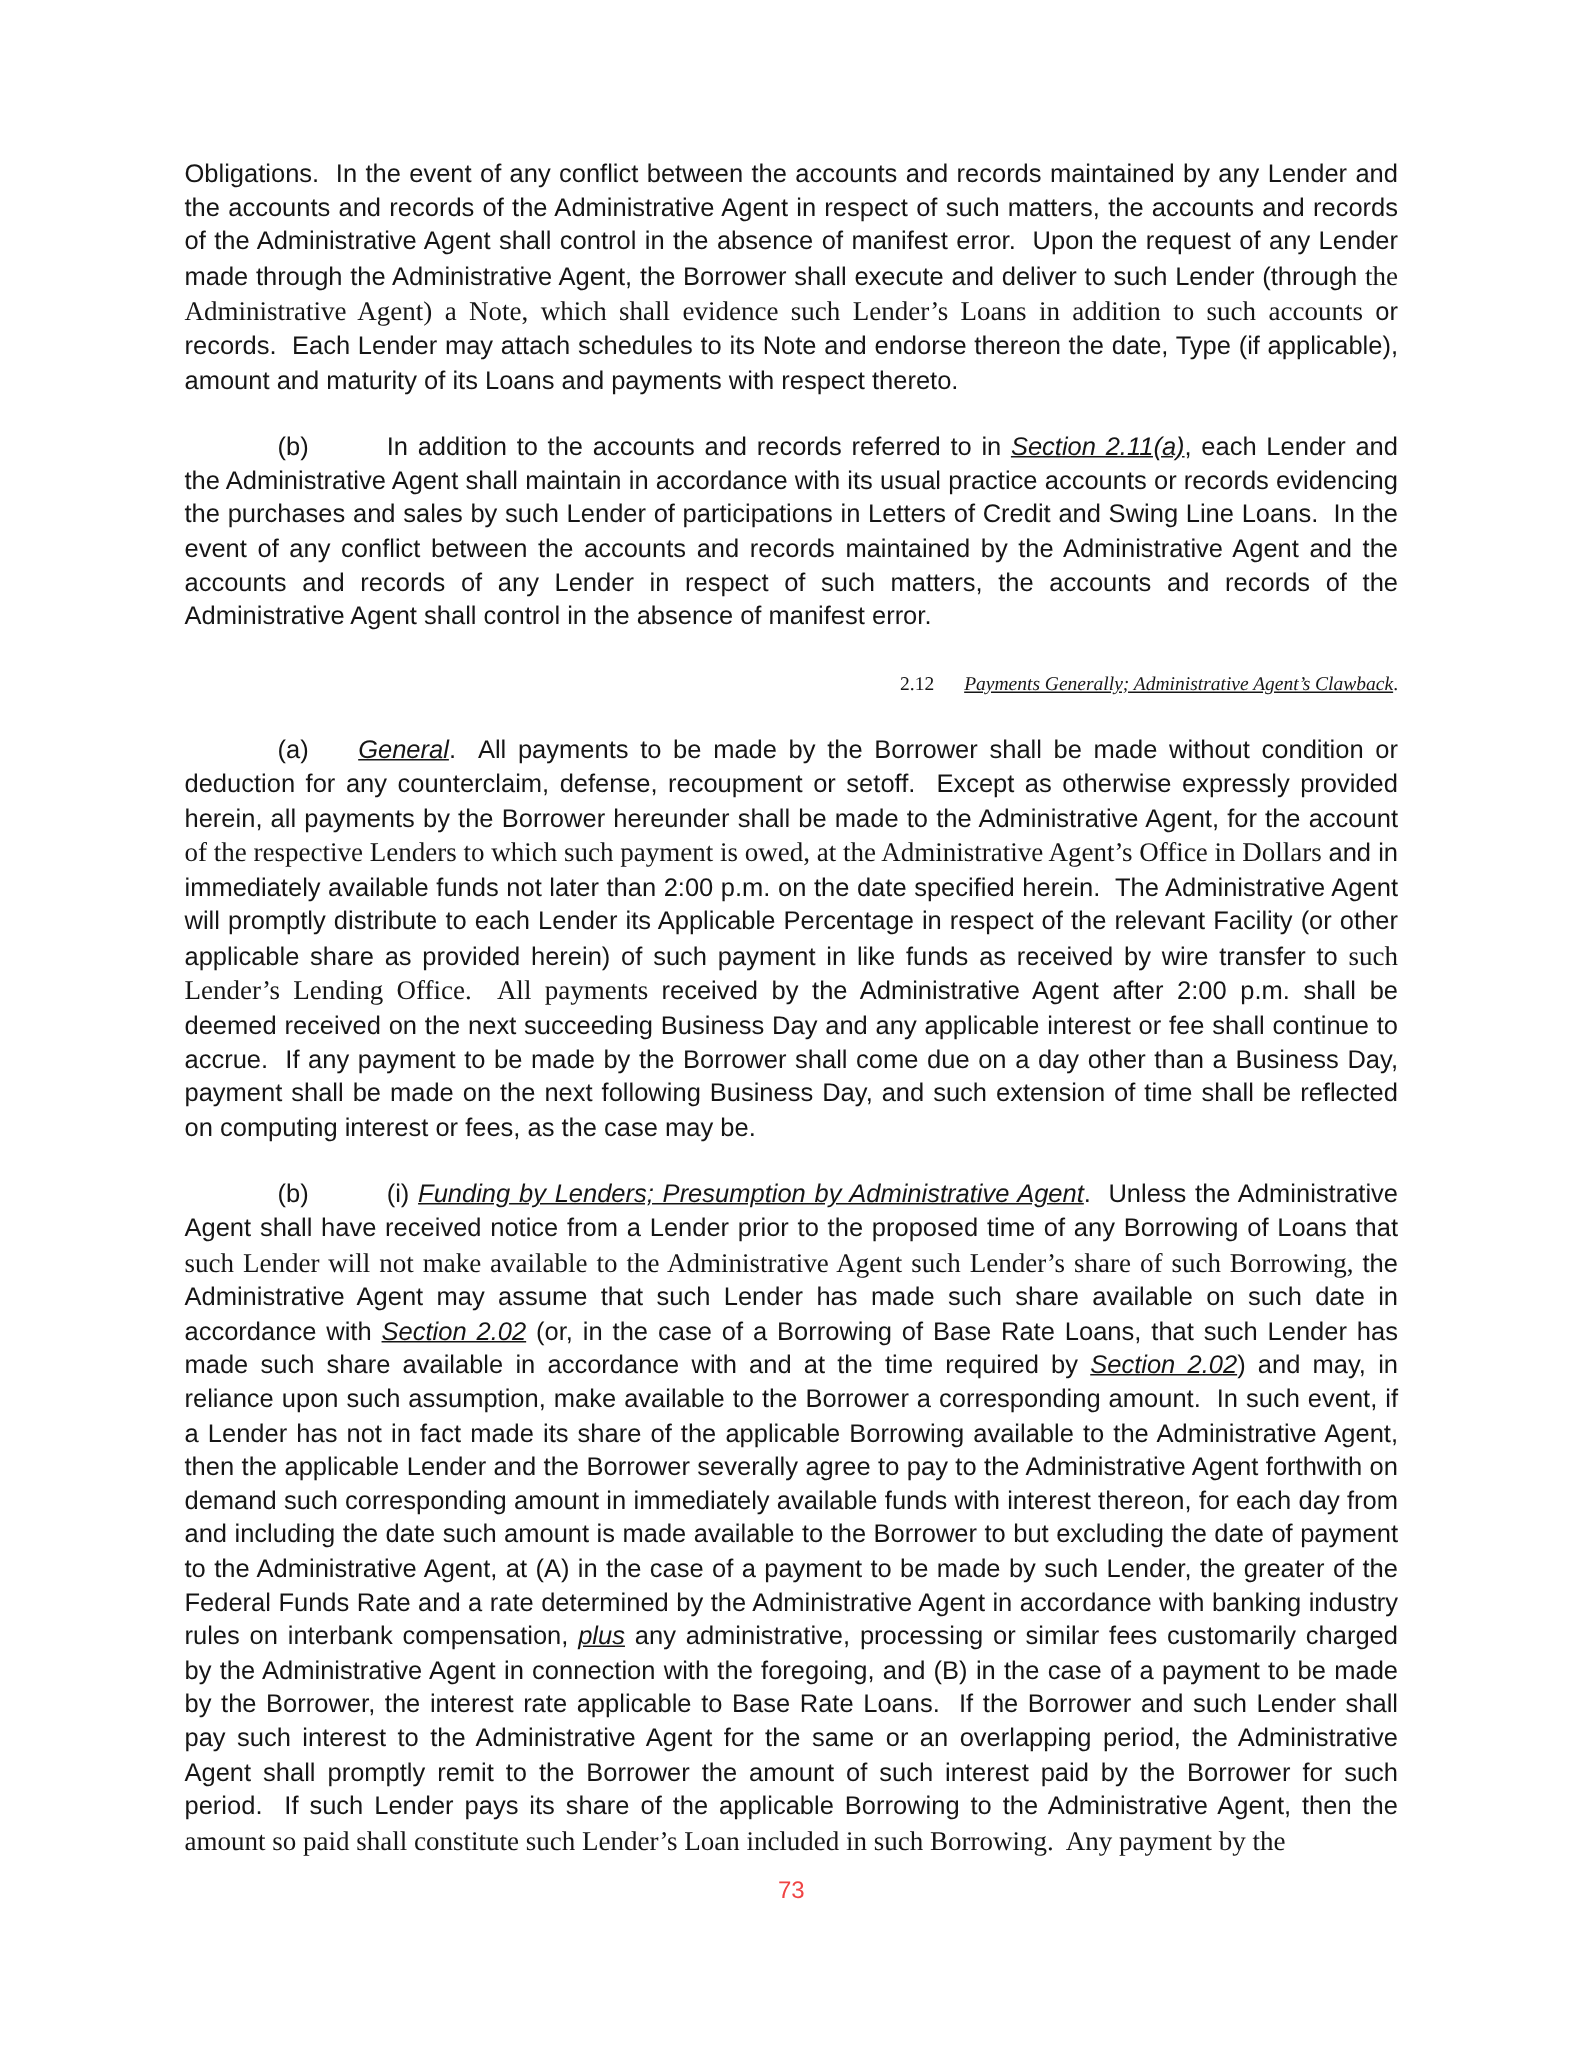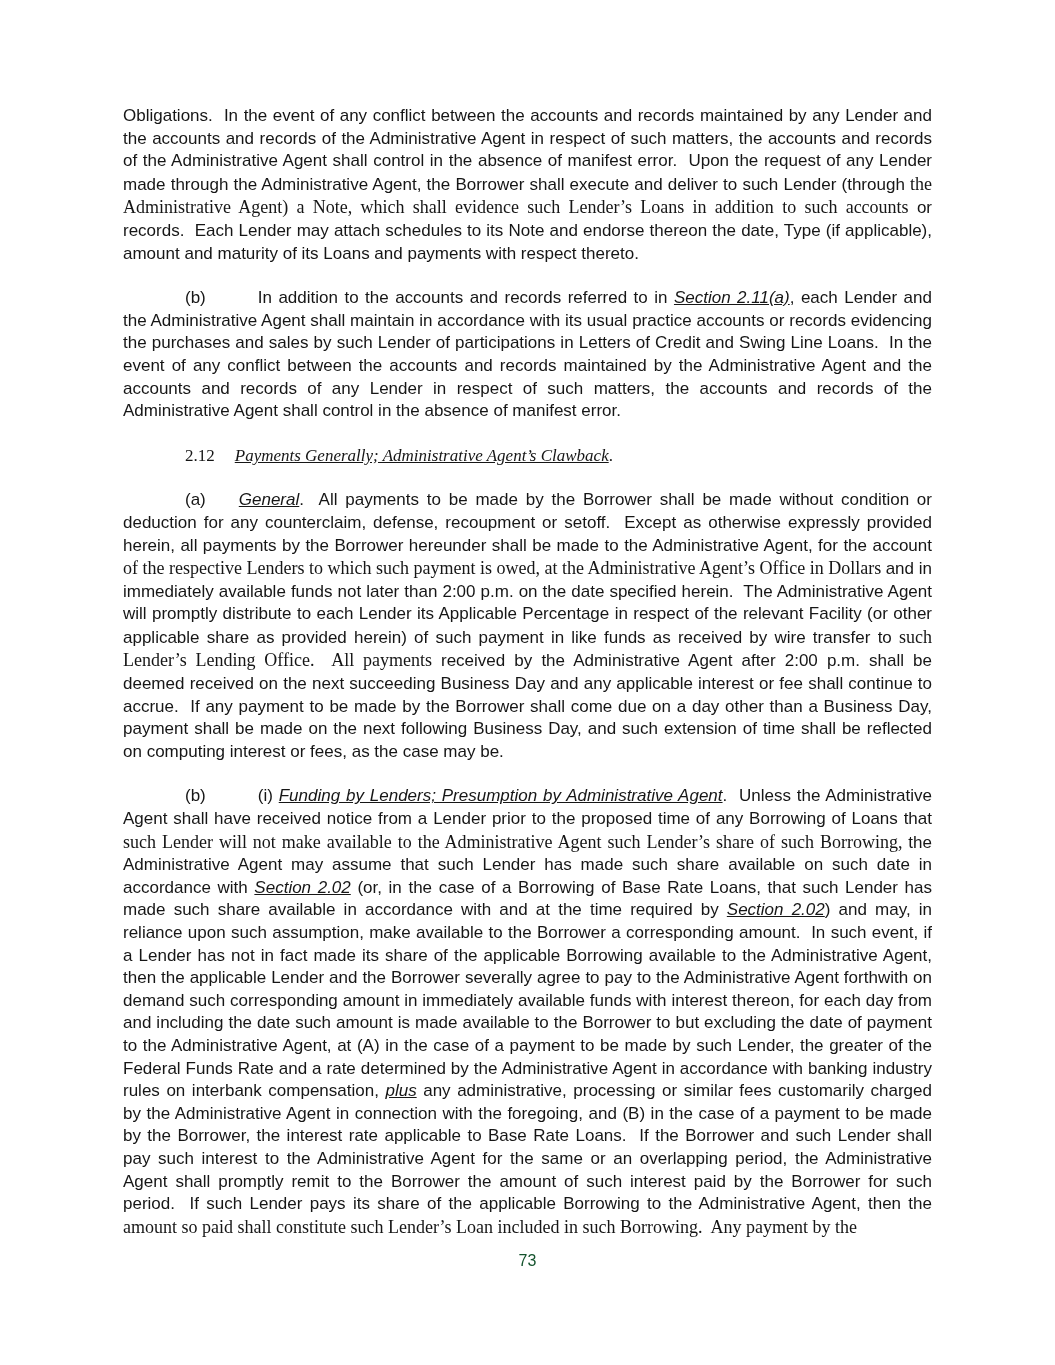--- a/index.html
+++ b/index.html
@@ -21,38 +21,38 @@
     font-size: 17px;
     line-height: 22.6px;
   }
   .block {
     margin: 0 0 22px 0;
     text-align: justify;
   }
   .block.indent { text-indent: 62px; }
   .block.heading {
     font-family: "Liberation Serif", serif;
-    font-size: 17px;
-    text-align: left;
+    font-size: 13px;
+    text-align: right;
   }
   .tab { display: inline-block; height: 1px; }
   .u { text-decoration: underline; font-style: italic; }
   .serif {
     font-family: "Liberation Serif", serif;
     font-size: 18px;
   }
   .footer {
     position: absolute;
     left: 0;
     right: 0;
     top: 1252px;
     text-align: center;
     font-family: "Liberation Sans", sans-serif;
     font-size: 16px;
-    color: #14532d;
+    color: #ef4444;
   }
 </style>
 </head>
 <body>
 
 <div class="page">
   <div class="content">
       <p class="block body"><span>Obligations.&nbsp; In the event of any conflict between the accounts and records maintained by any Lender and the accounts and records of the Administrative Agent in respect of such matters, the accounts and records of the Administrative Agent shall control in the absence of manifest error.&nbsp; Upon the request of any Lender made through the Administrative Agent, the Borrower shall execute and deliver to such Lender (through </span><span class="serif">the Administrative Agent) a Note, which shall evidence such Lender’s Loans in addition to such accounts </span><span>or records.&nbsp; Each Lender may attach schedules to its Note and endorse thereon the date, Type (if applicable), amount and maturity of its Loans and payments with respect thereto.</span></p>
       <p class="block body indent"><span>(b)</span><span class="tab" style="width: 52px;"></span><span>In addition to the accounts and records referred to in </span><span class="u">Section 2.11(a)</span><span>, each Lender and the Administrative Agent shall maintain in accordance with its usual practice accounts or records evidencing the purchases and sales by such Lender of participations in Letters of Credit and Swing Line Loans.&nbsp; In the event of any conflict between the accounts and records maintained by the Administrative Agent and the accounts and records of any Lender in respect of such matters, the accounts and records of the Administrative Agent shall control in the absence of manifest error.</span></p>
       <p class="block heading indent"><span>2.12</span><span class="tab" style="width: 20px;"></span><span class="u">Payments Generally; Administrative Agent’s Clawback</span><span>.</span></p>

